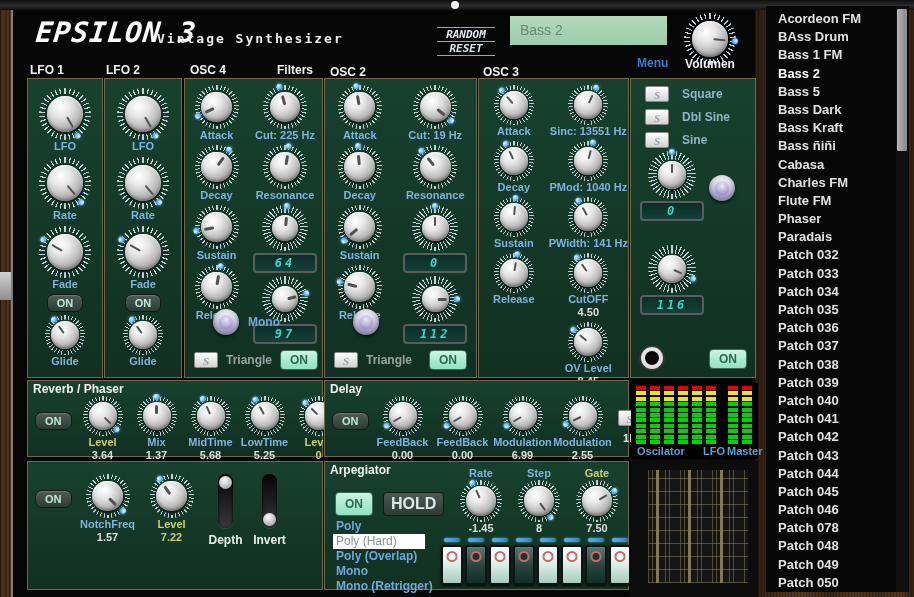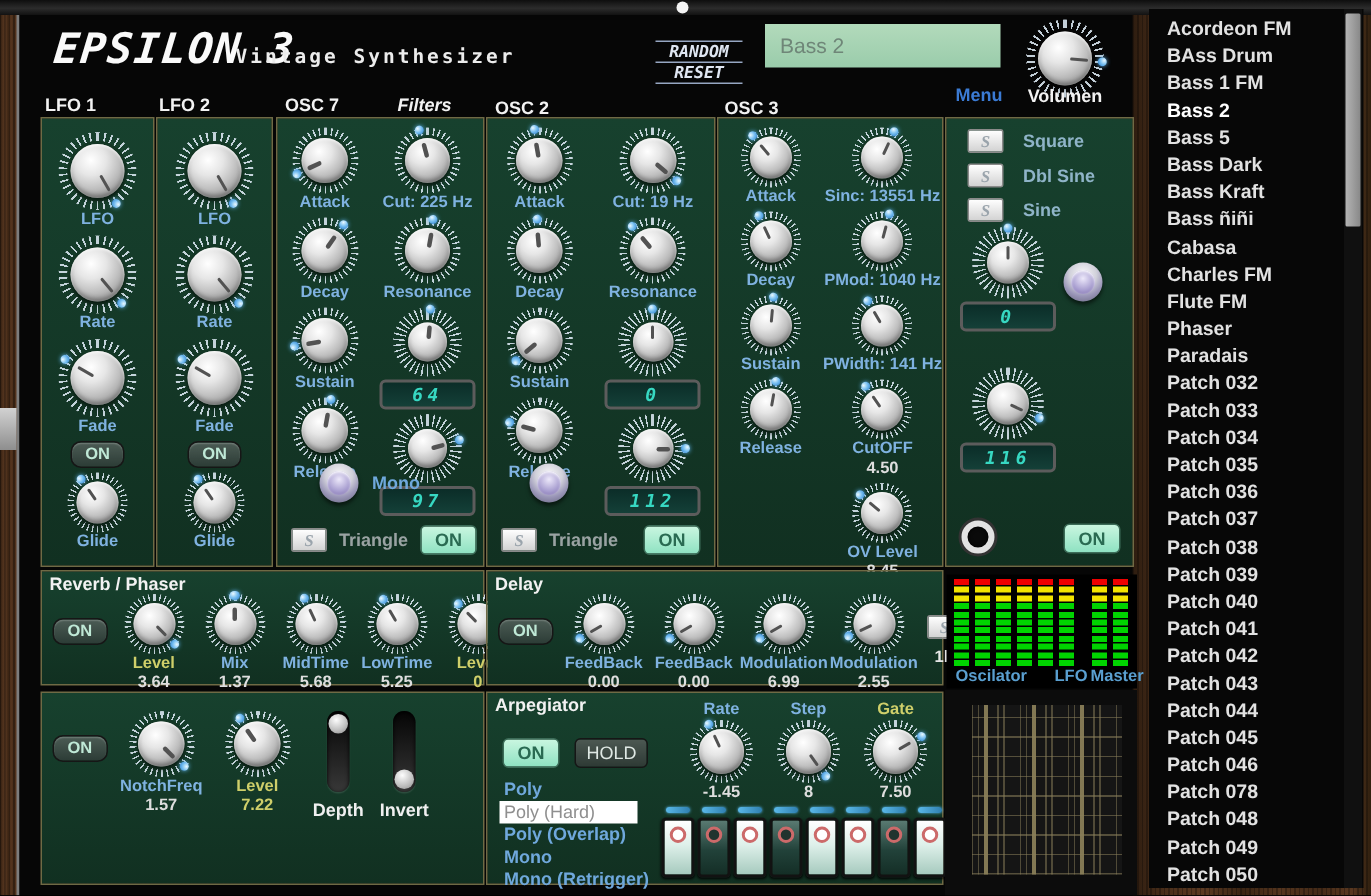--- a/index.html
+++ b/index.html
@@ -57,21 +57,21 @@
   .kval.yellow{color:#cfcf6a;}
   .lcd{margin-top:2px;width:60px;height:16px;background:linear-gradient(180deg,#0b2d28,#144038);
       border:2px solid #5c5c5c;border-radius:4px;color:#37d8c2;
       font:bold italic 12px "DejaVu Sans Mono",monospace;letter-spacing:3px;text-align:center;line-height:16px;}
   
   .on-dim{background:linear-gradient(180deg,#4c5c55,#2c3c36);color:#bfe8d6;border:1px solid #161616;border-radius:7px;
       font-size:11px;font-weight:bold;padding:2px 9px;cursor:pointer;box-shadow:inset 0 1px 1px rgba(255,255,255,.2);}
   .on-mint{background:linear-gradient(180deg,#c9f6e0,#8fe2c2);color:#2a6a52;border:1px solid #3c6c58;border-radius:4px;
       font-size:12px;font-weight:bold;padding:2px 9px;cursor:pointer;}
   .hold{background:linear-gradient(180deg,#4c5852,#2e3a35);color:#dfe8e4;border:1px solid #161616;border-radius:4px;
-      font-size:12px;font-weight:normal;padding:2px 7px;cursor:pointer;}
+      font-size:16px;font-weight:bold;padding:2px 7px;cursor:pointer;}
   .sbtn{width:24px;height:16px;background:linear-gradient(180deg,#ffffff,#d2d2d2);border:1px solid #8a8a8a;border-radius:2px;
       color:#9aa4ac;font:bold italic 11px "Liberation Serif",serif;line-height:14px;text-align:center;cursor:pointer;flex:none;}
   .rbtn{width:26px;height:26px;border-radius:50%;position:relative;cursor:pointer;flex:none;
       background:radial-gradient(circle at 50% 30%,#fafafa,#d0d0da 40%,#9a96b8 65%,#63617a);box-shadow:0 2px 3px rgba(0,0,0,.6);}
   .rbtn::after{content:"";position:absolute;inset:5px;border-radius:50%;
       background:radial-gradient(circle at 50% 35%,#ece8fa,#a89ed0 60%,#7a6aa8);box-shadow:inset 0 1px 2px #fff;}
   .jack{width:22px;height:22px;border-radius:50%;background:#0a0a0a;border:4px solid #e2e2e2;
       box-shadow:0 0 0 2px #333,inset 0 0 3px #000;box-sizing:border-box;cursor:pointer;}
   
   .vstack{position:absolute;inset:2px;display:flex;flex-direction:column;align-items:center;gap:3px;padding-top:7px;}
@@ -168,22 +168,22 @@
             <div class="face"></div>
             <div class="ptr" style="transform: rotate(95deg);"></div>
             <div class="dot" style="transform: rotate(95deg);"></div>
           </div>
         </div>
       </div>
     <div class="abs vol-lbl">Volumen</div>
 
     <div class="abs sect-title" style="left:17px;top:53px;">LFO 1</div>
     <div class="abs sect-title" style="left:93px;top:53px;">LFO 2</div>
-    <div class="abs sect-title" style="left:177px;top:53px;">OSC 7</div>
-    <div class="abs sect-title" style="left:252px;top:53px;font-style:italic;">Filters</div>
+    <div class="abs sect-title" style="left:177px;top:53px;">OSC 4</div>
+    <div class="abs sect-title" style="left:264px;top:53px;">Filters</div>
     <div class="abs sect-title" style="left:317px;top:55px;">OSC 2</div>
     <div class="abs sect-title" style="left:470px;top:55px;">OSC 3</div>
 
     <div class="panel" style="left:14px;top:68px;width:76px;height:300px;">
       <div class="vstack">
         <div id="lfo1-knobs" style="display:flex;flex-direction:column;gap:4px;align-items:center;">
             <div class="kb">
               <div class="knob" style="width: 52px; height: 52px;">
                 <div class="ring"></div>
                 <div class="face"></div>

